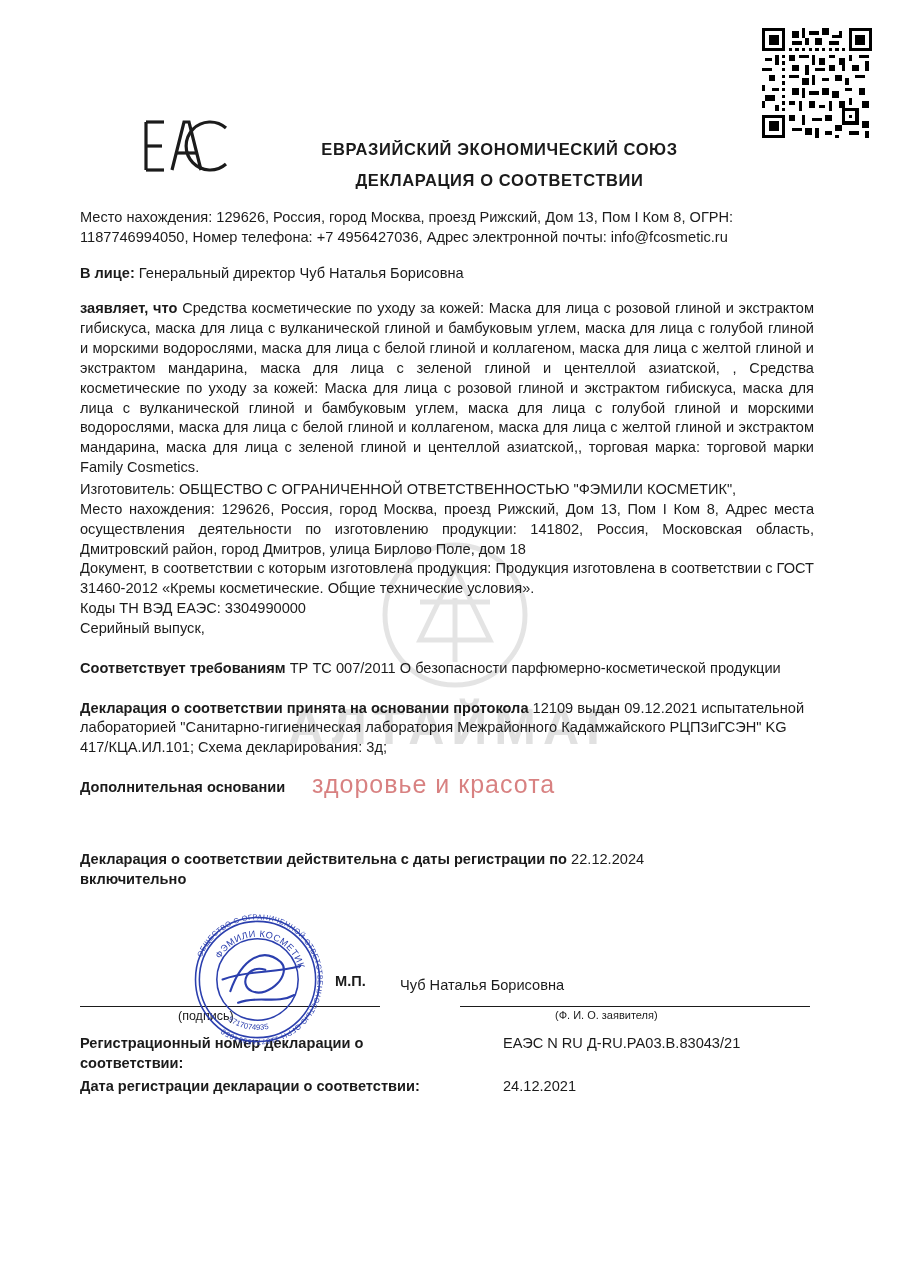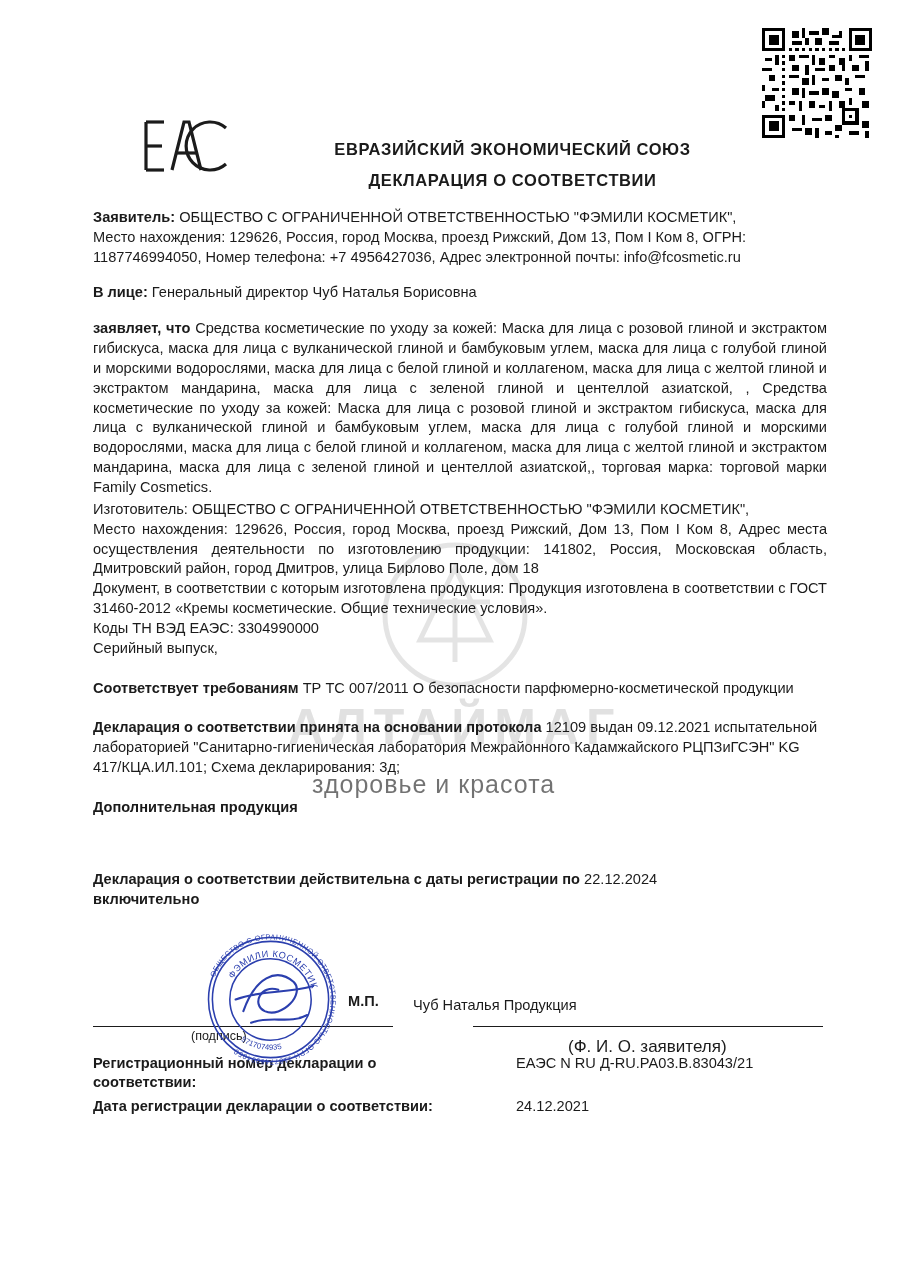--- a/index.html
+++ b/index.html
@@ -62,36 +62,36 @@
     letter-spacing: 7px;
     color: #c9c9c9;
     font-weight: 700;
     white-space: nowrap;
   }
   .wm-sub {
     position: absolute;
     left: 312px;
     top: 250px;
     font-size: 25px;
-    color: #000000;
+    color: #b91c1c;
     letter-spacing: 1px;
     white-space: nowrap;
   }
   .wm-logo {
     position: absolute;
     left: 380px;
     top: 20px;
     width: 150px;
     height: 150px;
   }
 
   
   .content {
     position: absolute;
-    left: 93px;
+    left: 80px;
     top: 138px;
     width: 734px;
     z-index: 2;
     font-size: 14.6px;
     line-height: 1.36;
   }
 
   .center { text-align: center; }
   .title1 {
     font-weight: 700;
@@ -162,22 +162,21 @@
   .cap-left {
     position: absolute;
     left: 98px;
     top: 84px;
     font-size: 12.5px;
   }
   .cap-right {
     position: absolute;
     left: 475px;
     top: 84px;
-    font-size: 17px;
-    margin-top: 7px;
+    font-size: 11px;
   }
 
   .reg-rows {
     position: absolute;
     left: 0;
     top: 106px;
     width: 734px;
   }
   .reg-row {
     display: flex;
@@ -338,24 +337,20 @@
     <div class="wm-text">АЛТАЙМАГ</div>
     <div class="wm-sub">здоровье и красота</div>
   </div>
 
   <div class="content">
 
     <div class="title1 center">ЕВРАЗИЙСКИЙ ЭКОНОМИЧЕСКИЙ СОЮЗ</div>
     <div class="title2 center">ДЕКЛАРАЦИЯ О СООТВЕТСТВИИ</div>
 
     <div class="block">
-      <div class="para-tight">
-        <span class="b">Заявитель:</span>
-        <span>ОБЩЕСТВО С ОГРАНИЧЕННОЙ ОТВЕТСТВЕННОСТЬЮ "ФЭМИЛИ КОСМЕТИК",</span>
-      </div>
       <div class="para-tight">Место нахождения: 129626, Россия, город Москва, проезд Рижский, Дом 13, Пом I Ком 8, ОГРН:</div>
       <div class="para-tight">1187746994050, Номер телефона: +7 4956427036, Адрес электронной почты: info@fcosmetic.ru</div>
     </div>
 
     <div class="block">
       <span class="b">В лице:</span>
       <span>Генеральный директор Чуб Наталья Борисовна</span>
     </div>
 
     <div class="block">
@@ -373,21 +368,21 @@
       <span class="b">Соответствует требованиям</span>
       <span>ТР ТС 007/2011 О безопасности парфюмерно-косметической продукции</span>
     </div>
 
     <div class="sect-gap">
       <span class="b">Декларация о соответствии принята на основании протокола</span>
       <span>12109 выдан 09.12.2021 испытательной лабораторией "Санитарно-гигиеническая лаборатория Межрайонного Кадамжайского РЦПЗиГСЭН" KG 417/КЦА.ИЛ.101; Схема декларирования: 3д;</span>
     </div>
 
     <div class="sect-gap">
-      <span class="b">Дополнительная продукция</span>
+      <span class="b">Дополнительная основании</span>
     </div>
 
     <div class="sect-gap-lg" style="margin-top:52px;">
       <span class="b">Декларация о соответствии действительна с даты регистрации по</span>
       <span>22.12.2024</span>
       <div class="b">включительно</div>
     </div>
 
     <div class="sig-area">
 
@@ -412,21 +407,21 @@
           <textPath href="#bottomArc" startOffset="30%">9717074935</textPath>
         </text>
         <g fill="none" stroke="#2b3fae" stroke-width="2.2" stroke-linecap="round">
           <path d="M52 92 C64 58, 86 46, 104 62 C116 74, 92 100, 74 92 C60 85, 70 64, 88 70"></path>
           <path d="M44 80 C70 70, 96 74, 124 66"></path>
           <path d="M60 104 C80 96, 100 106, 118 96"></path>
         </g>
       </svg>
 
       <div class="mp">М.П.</div>
-      <div class="declarant-name">Чуб Наталья Продукция</div>
+      <div class="declarant-name">Чуб Наталья Борисовна</div>
 
       <div class="line-left"></div>
       <div class="line-right"></div>
       <div class="cap-left">(подпись)</div>
       <div class="cap-right">(Ф. И. О. заявителя)</div>
 
       <div class="reg-rows">
         <div class="reg-row">
           <div class="reg-label">Регистрационный номер декларации о соответствии:</div>
           <div class="reg-value">ЕАЭС N RU Д-RU.РА03.В.83043/21</div>

